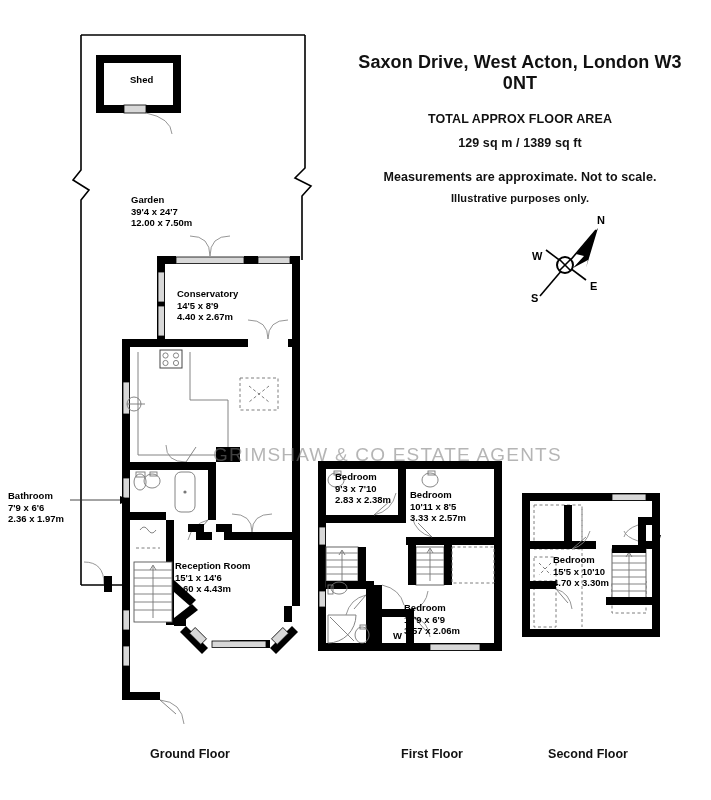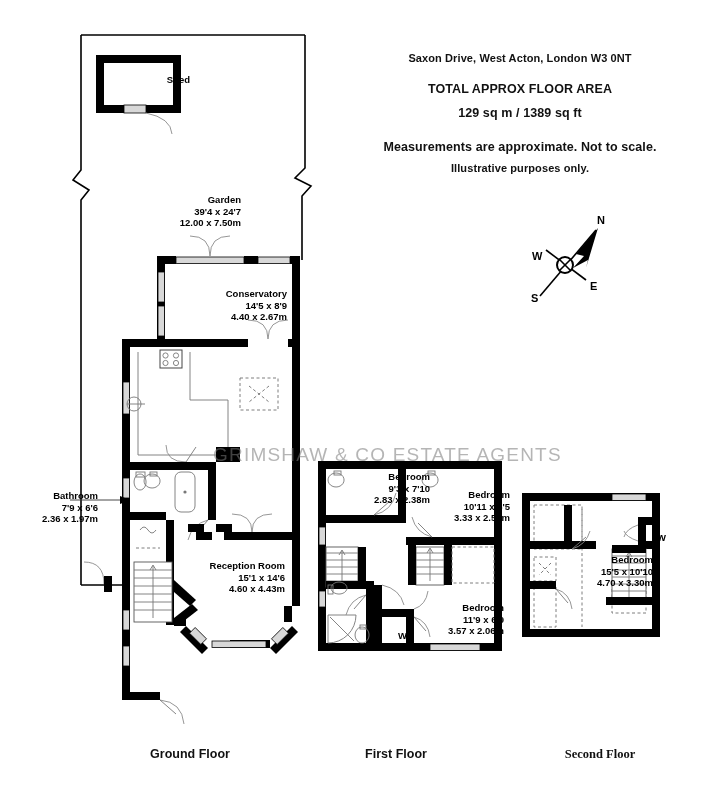--- a/index.html
+++ b/index.html
@@ -11,29 +11,29 @@
   .stage{position:absolute;inset:0;width:711px;height:800px;}
 
   
   .header{
     position:absolute;left:355px;top:52px;width:330px;
     text-align:center;
   }
   .header .line{
     font-weight:bold;letter-spacing:.1px;color:#111;
   }
-  .h-address{font-size:11px;margin-bottom:18px;}
+  .h-address{font-size:18px;margin-bottom:18px;}
   .h-area-title{font-size:12.5px;margin-bottom:10px;}
   .h-area-value{font-size:12.5px;margin-bottom:20px;}
   .h-note1{font-size:12.5px;margin-bottom:8px;}
   .h-note2{font-size:11px;}
 
   
   .rlabel{
-    position:absolute;text-align:right;font-weight:bold;
+    position:absolute;text-align:left;font-weight:bold;
     font-size:9.5px;line-height:11.5px;color:#000;white-space:nowrap;
   }
   .rlabel .nm{font-size:9.5px;}
   .rlabel .dim{font-size:9.5px;}
 
   
   .floorcap{
     position:absolute;top:747px;font-size:12.5px;font-weight:bold;
     text-align:center;color:#111;
   }
@@ -411,16 +411,16 @@
   <div class="rlabel" style="left:553px;top:554px;width:100px;">
     <div class="nm">Bedroom</div>
     <div class="dim">15'5 x 10'10</div>
     <div class="dim">4.70 x 3.30m</div>
   </div>
   <div class="rlabel" style="left:652px;top:532px;width:14px;">W</div>
 
   <div class="watermark">GRIMSHAW &amp; CO ESTATE AGENTS</div>
 
   <div class="floorcap" style="left:130px;width:120px;">Ground Floor</div>
-  <div class="floorcap" style="left:336px;width:120px;">First Floor</div>
-  <div class="floorcap" style="left:540px;width:120px;font-family:Liberation Serif, serif;">Second Floor</div>
+  <div class="floorcap" style="left:372px;width:120px;">First Floor</div>
+  <div class="floorcap" style="left:528px;width:120px;">Second Floor</div>
 
 </div>
 
 </body></html>

